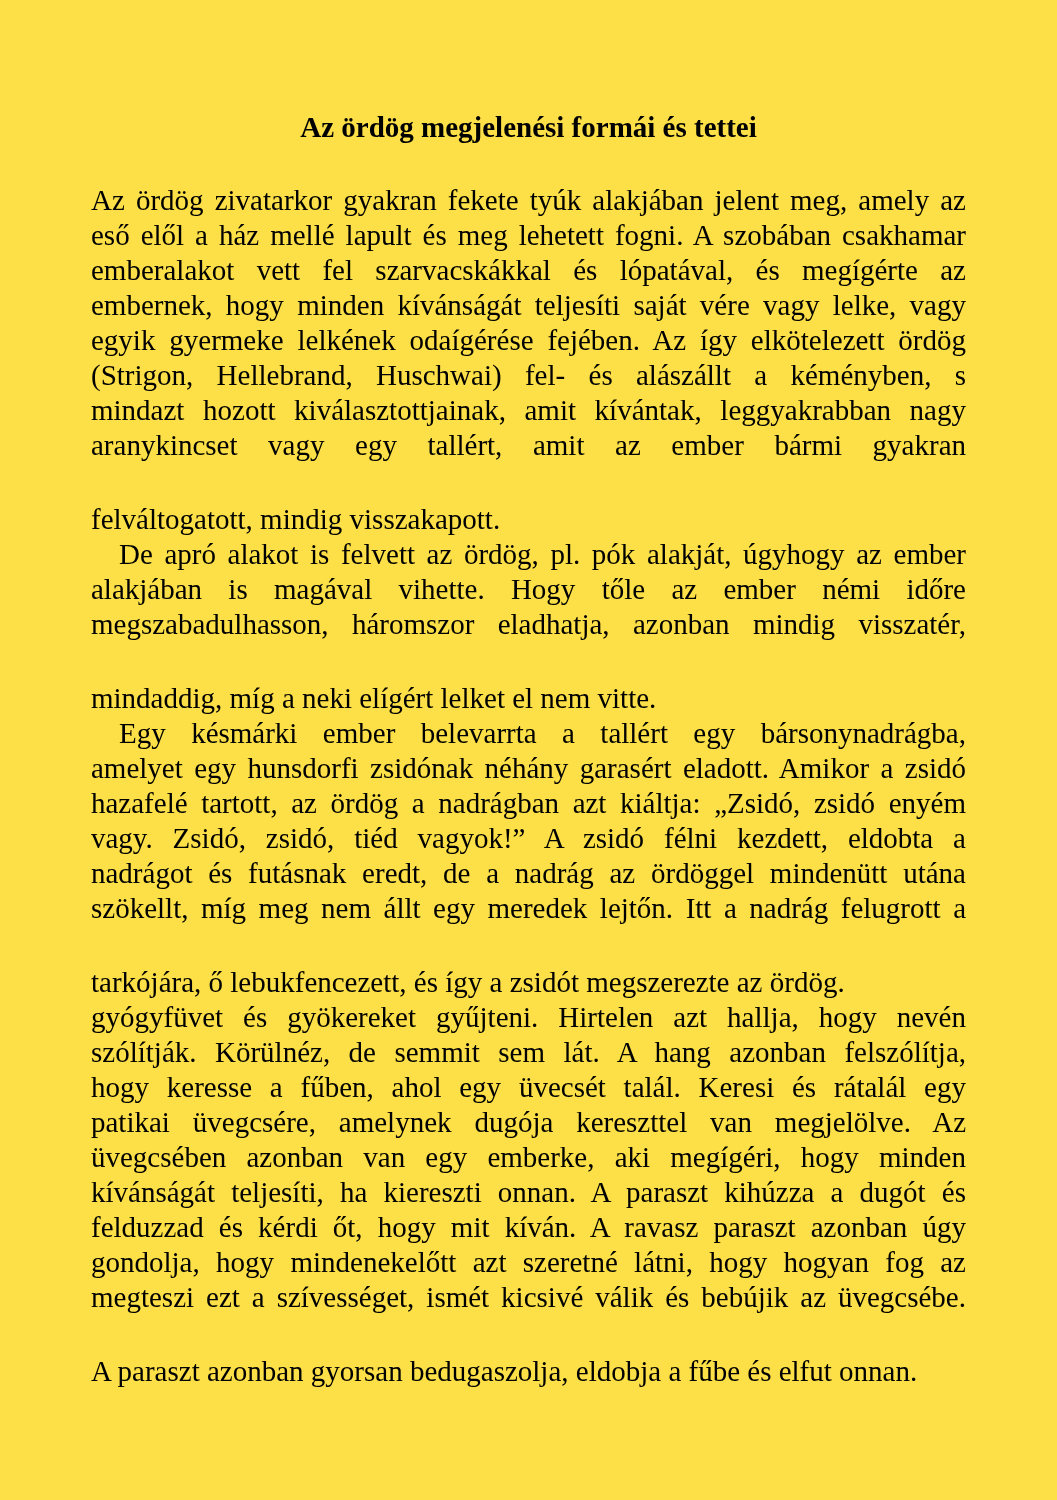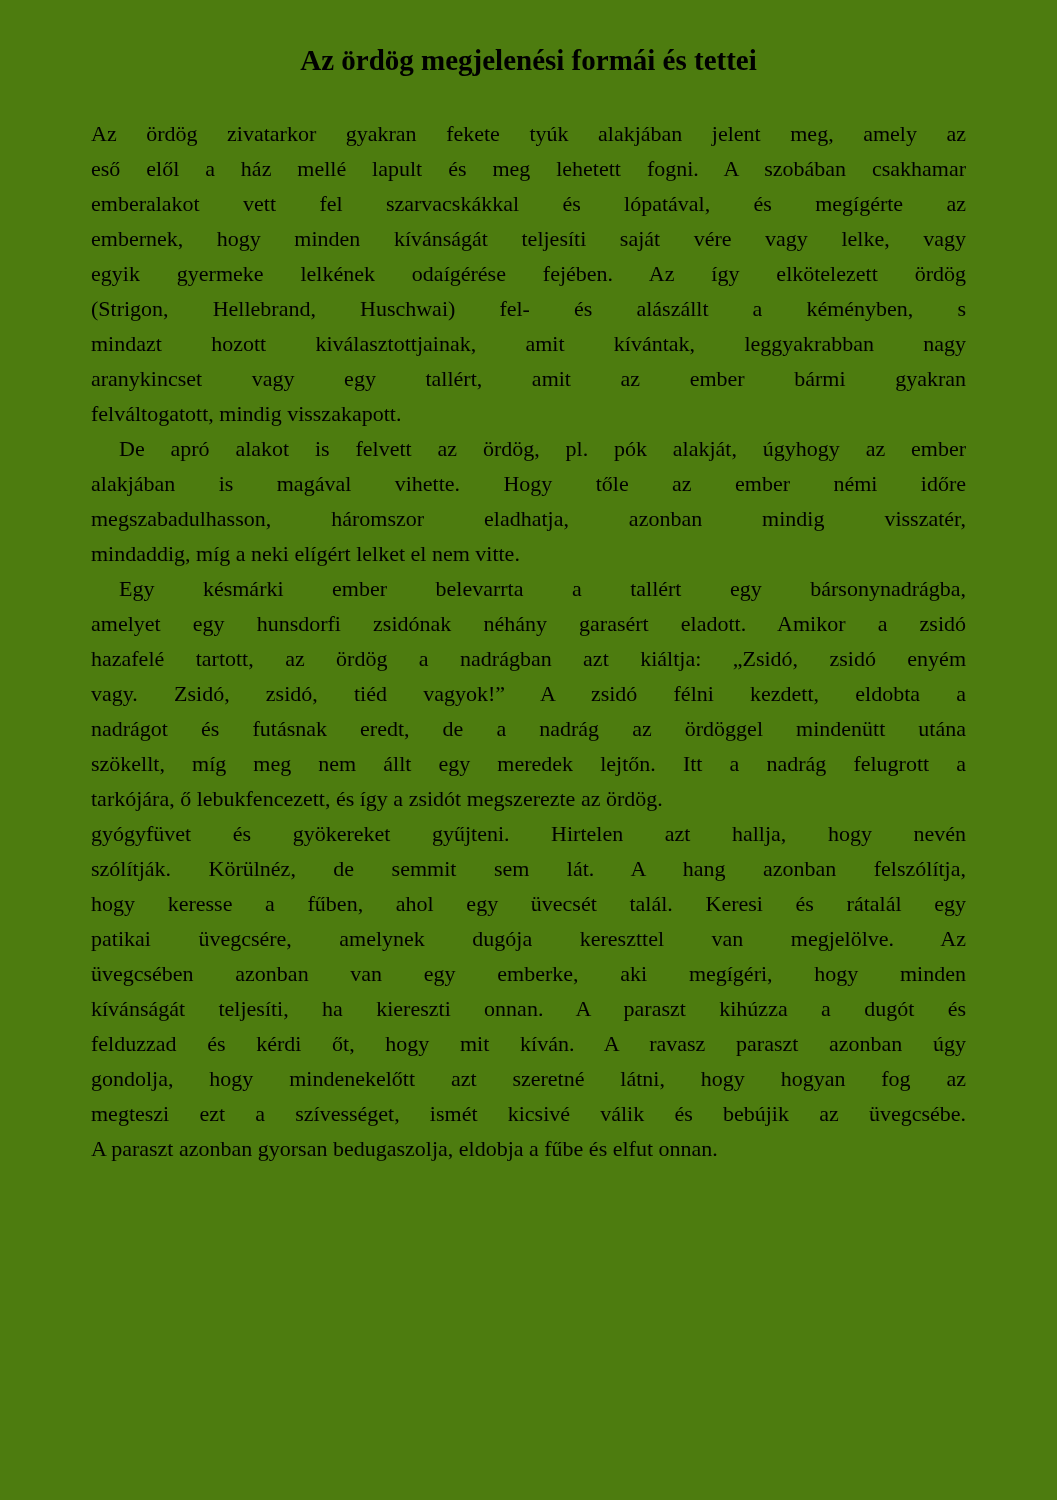--- a/index.html
+++ b/index.html
@@ -5,51 +5,52 @@
   html, body {
     margin: 0;
     padding: 0;
     background: #ffffff;
   }
   .page {
     position: relative;
     width: 1057px;
     height: 1500px;
     margin: 0 auto;
-    background: #4d7c0f;
+    background: #fde047;
     color: #000000;
     font-family: "Liberation Serif", "DejaVu Serif", serif;
     box-sizing: border-box;
-    padding: 43px 91px 0 91px;
+    padding: 110px 91px 0 91px;
     overflow: hidden;
   }
   .title {
     font-size: 29px;
     font-weight: bold;
     line-height: 35px;
     text-align: center;
     margin: 0 0 38px 0;
   }
   .body-text {
-    font-size: 22px;
+    font-size: 29px;
   }
   .paragraph {
     margin: 0;
     padding: 0;
   }
   .line {
     height: 35px;
     line-height: 35px;
     text-align: justify;
     text-align-last: justify;
     overflow: hidden;
     white-space: nowrap;
   }
   .line.last {
     text-align-last: left;
+    margin-top: 39px;
   }
   .line.indent {
     text-indent: 28px;
   }
 </style>
 </head>
 <body>
 
 <div class="page">
   <h1 class="title">Az ördög megjelenési formái és tettei</h1>

